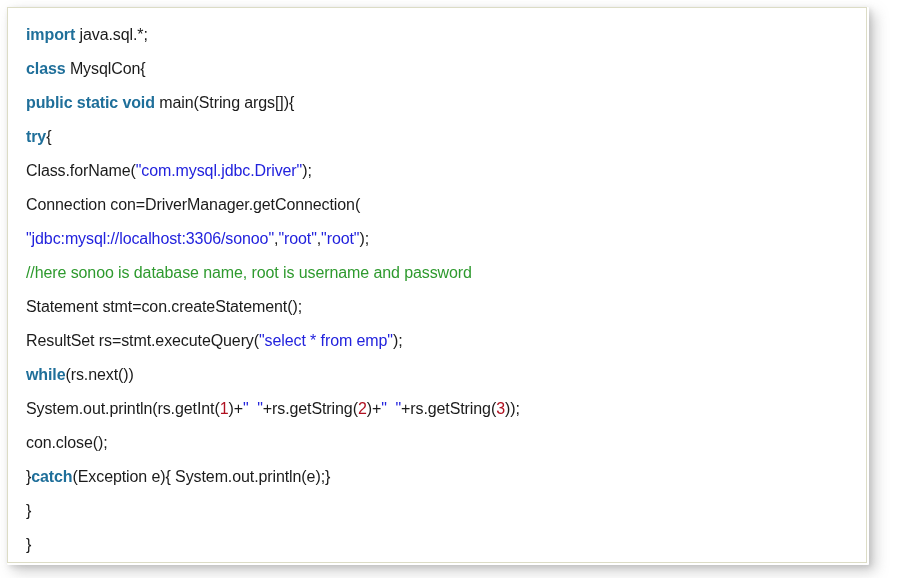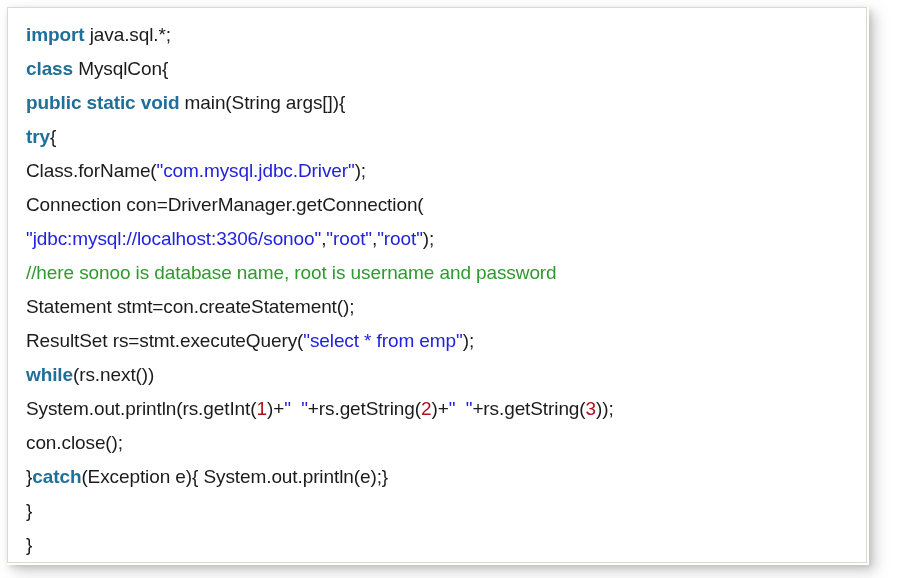--- a/index.html
+++ b/index.html
@@ -45,21 +45,21 @@
     box-sizing: border-box;
     overflow: hidden;
   }
 
   #code-listing {
     position: absolute;
     left: 18px;
     top: 10px;
     right: 4px;
     font-family: "Liberation Sans", sans-serif;
-    font-size: 19px;
+    font-size: 16px;
     color: #1b1b1b;
     white-space: pre;
   }
 
   .code-line {
     height: 34px;
     line-height: 34px;
     white-space: pre;
     letter-spacing: -0.1px;
   }

